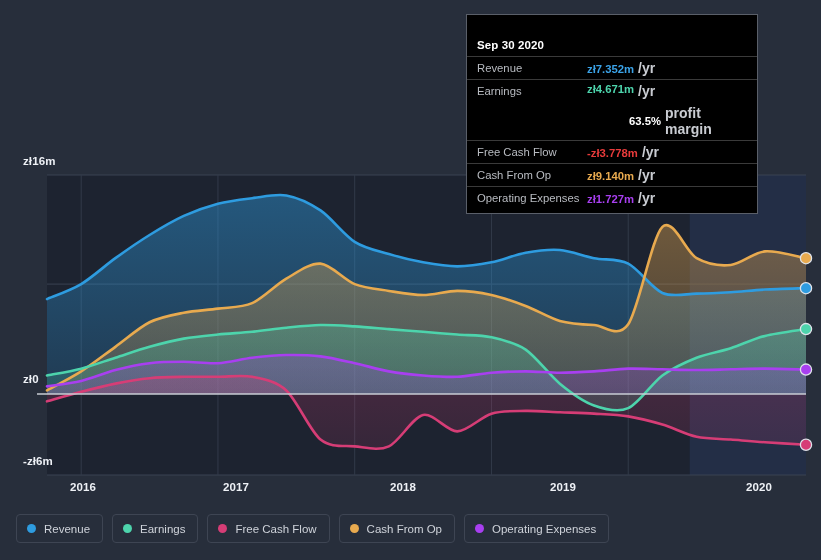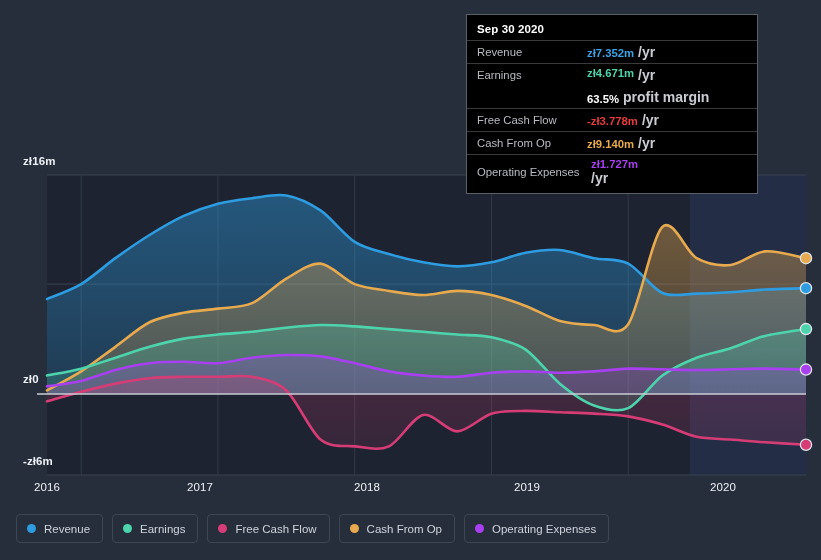--- a/index.html
+++ b/index.html
@@ -17,31 +17,31 @@
   .axis-label{
     position:absolute;
     color:#eef1f6;
     font-size:11.5px;
     font-weight:700;
     letter-spacing:.1px;
     white-space:nowrap;
   }
   .y-label{left:23px;transform:translateY(-50%);}
   .y-label.y-0{left:23px;}
-  .x-label{transform:translateX(-50%);top:481px;font-weight:400;}
+  .x-label{transform:translateX(-50%);top:481px;font-weight:700;margin-left:36px;}
 
   
   #tooltip{
     position:absolute;
     left:466px;top:14px;
     width:292px;
     background:#000000;
     border:1px solid #5a5f69;
     box-sizing:border-box;
-    padding:6px 0 4px 0;
+    padding:22px 0 4px 0;
     z-index:40;
   }
   #tooltip .tt-title{
     color:#ffffff;font-size:11.5px;font-weight:700;
     padding:2px 10px 5px 10px;letter-spacing:.1px;
   }
   .tt-row{
     display:flex;align-items:center;
     padding:3px 10px 3px 10px;
     border-top:1px solid #3a3a3a;
@@ -150,42 +150,42 @@
         </div>
         <div class="tt-row">
           <div class="tt-key">Earnings</div>
           <div style="display: flex; align-items: flex-start;">
             <span class="tt-val" style="color: rgb(77, 212, 172);">zł4.671m</span>
             <span class="tt-unit">/yr</span>
           </div>
         </div>
         <div class="tt-row no-rule">
           <div class="tt-key"></div>
-          <div style="display: flex; align-items: flex-end;">
+          <div style="display: flex; align-items: center; margin-left: 42px;">
             <span class="tt-val" style="color: rgb(255, 255, 255);">63.5%</span>
             <span class="tt-unit">profit margin</span>
           </div>
         </div>
         <div class="tt-row">
           <div class="tt-key">Free Cash Flow</div>
           <div style="display: flex; align-items: baseline;">
             <span class="tt-val" style="color: rgb(232, 59, 59);">-zł3.778m</span>
             <span class="tt-unit">/yr</span>
           </div>
         </div>
         <div class="tt-row">
           <div class="tt-key">Cash From Op</div>
           <div style="display: flex; align-items: baseline;">
             <span class="tt-val" style="color: rgb(232, 170, 79);">zł9.140m</span>
             <span class="tt-unit">/yr</span>
           </div>
         </div>
         <div class="tt-row">
           <div class="tt-key">Operating Expenses</div>
-          <div style="display: flex; align-items: baseline; flex-direction: column;">
+          <div style="display: flex; align-items: baseline;">
             <span class="tt-val" style="color: rgb(168, 63, 240);">zł1.727m</span>
             <span class="tt-unit">/yr</span>
           </div>
         </div>
       </div>
   </div>
 
   <div id="legend">
       <div class="legend-item">
         <span class="legend-dot" style="background: rgb(46, 156, 224);"></span>

